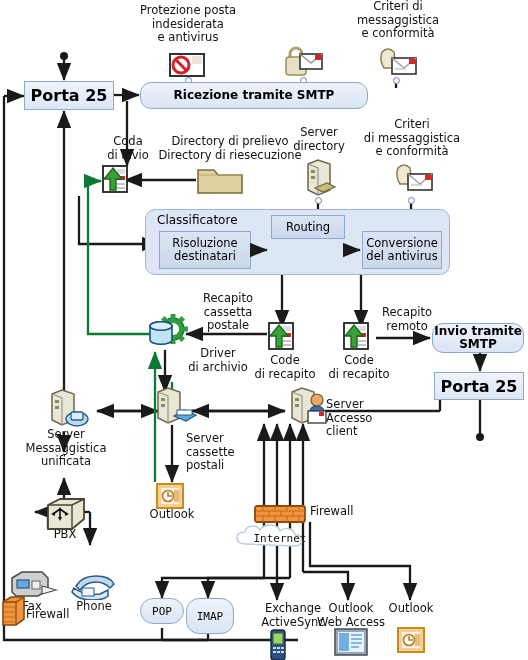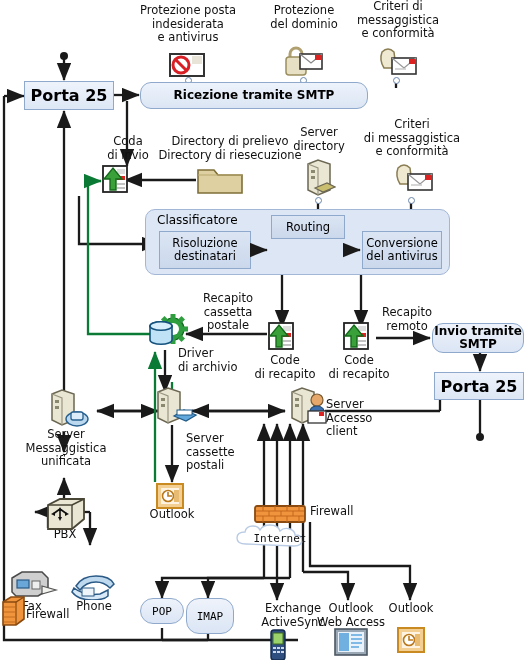--- a/index.html
+++ b/index.html
@@ -133,22 +133,20 @@
       <path d="M150,334 L88,334 L88,181 L101,181" marker-end="url(#ahg)"></path>
       <path d="M155,470 L155,352" marker-end="url(#ahg)"></path>
       <path d="M155,470 L155,482"></path>
       <path d="M172,398 L172,382"></path>
     </g>
   </svg>
 
   <div class="lbl" style="left:128px;top:4px;width:120px;">Protezione posta
 indesiderata
 e antivirus</div>
-  <div class="lbl" style="left:252px;top:4px;width:104px;">Protezione
-del dominio</div>
   <div class="lbl" style="left:342px;top:0px;width:112px;">Criteri di
 messaggistica
 e conformità</div>
 
   <div class="icon" style="left:168px;top:50px;">
     <svg width="40" height="30" viewBox="0 0 40 30">
       <rect x="2" y="4" width="34" height="22" fill="#fff" stroke="#333" stroke-width="2"></rect>
       <rect x="24" y="6" width="10" height="8" fill="#e8e4d8"></rect>
       <circle cx="13" cy="15" r="8" fill="none" stroke="#d81f26" stroke-width="3"></circle>
       <line x1="7.5" y1="9.5" x2="18.5" y2="20.5" stroke="#d81f26" stroke-width="3"></line>
@@ -246,21 +244,21 @@
     </g>
     <g>
       <path d="M107,36.5 L121,41 L107,45.5 z" fill="#1a1a1a"></path>
       <path d="M201,36.5 L215,41 L201,45.5 z" fill="#1a1a1a"></path>
     </g>
   </svg>
 
   <div class="lbl" style="left:190px;top:292px;width:76px;">Recapito
 cassetta
 postale</div>
-  <div class="lbl left" style="left:178px;top:347px;width:80px;">Driver
+  <div class="lbl left" style="left:178px;top:347px;width:80px;text-align:center;">Driver
 di archivio</div>
   <div class="lbl" style="left:248px;top:354px;width:74px;">Code
 di recapito</div>
   <div class="lbl" style="left:322px;top:354px;width:74px;">Code
 di recapito</div>
   <div class="lbl" style="left:372px;top:306px;width:70px;">Recapito
 remoto</div>
 
   <div class="icon" style="left:146px;top:312px;">
     <svg width="44" height="40" viewBox="0 0 44 40">

